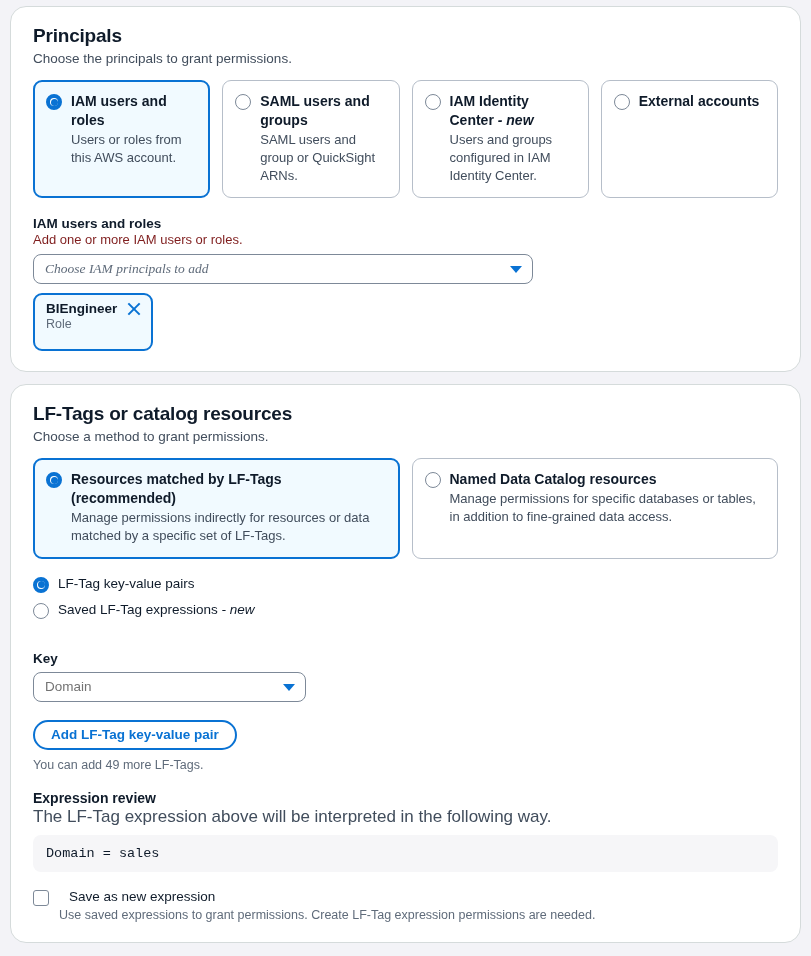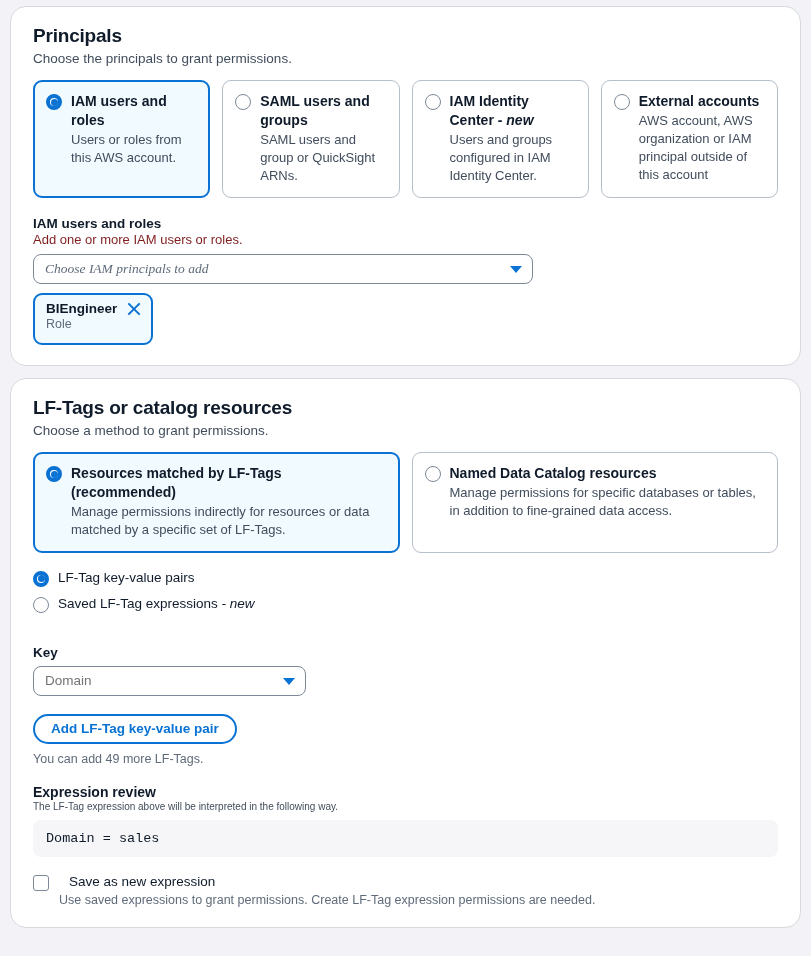--- a/index.html
+++ b/index.html
@@ -138,21 +138,21 @@
     border-right: 6px solid transparent;
     border-top: 7px solid #0972d3;
   }
 
   
   .tokens { display: flex; flex-wrap: wrap; gap: 8px; margin-top: 9px; }
   .token {
     border: 2px solid #0972d3;
     border-radius: 9px;
     background: #f1faff;
-    padding: 6px 10px 12px 11px;
+    padding: 6px 10px 18px 11px;
     min-width: 0;
   }
   .token-top {
     display: flex;
     align-items: center;
     gap: 10px;
   }
   .token-name {
     font-size: 13.5px;
     font-weight: bold;
@@ -228,21 +228,21 @@
   }
 
   
   .section-head {
     font-size: 14px;
     font-weight: bold;
     color: #0f1b2a;
     margin-top: 18px;
   }
   .section-sub {
-    font-size: 10px;
+    font-size: 17px;
     color: #414d5c;
     margin-top: 1px;
   }
   .expr-box {
     margin-top: 8px;
     background: #f6f6f8;
     border-radius: 8px;
     padding: 11px 13px;
     font-family: "Liberation Mono", monospace;
     font-size: 13.5px;
@@ -308,21 +308,20 @@
         <span class="tile-body">
           <span class="tile-label"><span>IAM Identity Center</span><em> - new</em></span>
           <div class="tile-desc">Users and groups configured in IAM Identity Center.</div>
         </span>
       </div>
 
       <div class="tile">
         <span class="radio"></span>
         <span class="tile-body">
           <span class="tile-label"><span>External accounts</span><em></em></span>
-          <div class="tile-desc">AWS account, AWS organization or IAM principal outside of this account</div>
         </span>
       </div>
 
     </div>
 
     <div class="field">
       <div class="field-label">IAM users and roles</div>
       <div class="field-hint">Add one or more IAM users or roles.</div>
 
       <div class="select" style="width:500px">

